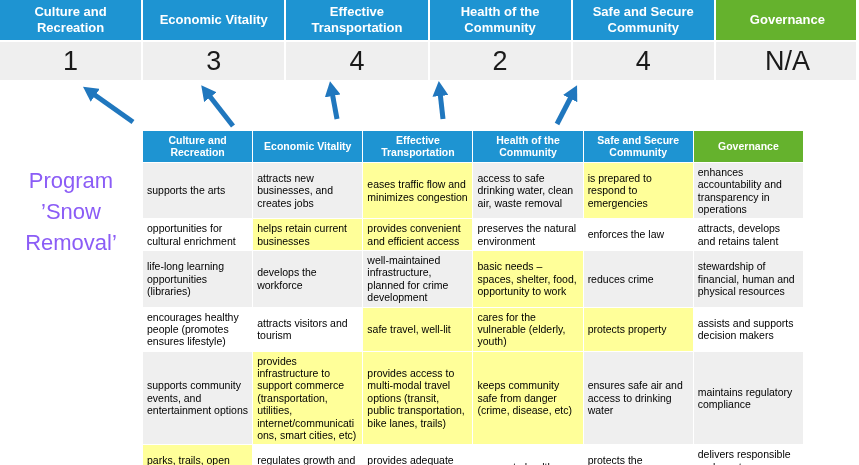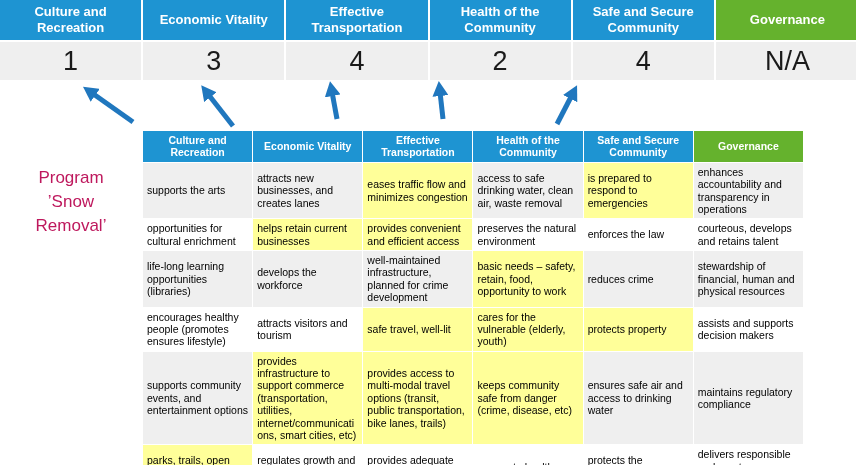--- a/index.html
+++ b/index.html
@@ -16,21 +16,21 @@
   .sum-header.green{background:#65B22D;}
   .sum-value{height:40px;background:#EFEFEF;display:flex;align-items:center;justify-content:center;
     font-size:27px;color:#1a1a1a;border-right:2px solid #fff;border-top:2px solid #fff;box-sizing:border-box;}
   .sum-col:last-child .sum-value{border-right:none;text-align:center;}
 
   
   .arrows{position:absolute;left:0;top:80px;}
 
   
   .program-label{position:absolute;left:0;top:166px;width:142px;text-align:center;
-    font-size:17px;line-height:1.4;color:#be185d;}
+    font-size:22px;line-height:1.4;color:#8b5cf6;}
 
   
   table.matrix{position:absolute;left:142px;top:130px;width:662px;border-collapse:collapse;
     table-layout:fixed;font-size:10.5px;line-height:1.18;color:#000;}
   table.matrix th{color:#fff;font-weight:bold;font-size:10.5px;text-align:center;vertical-align:middle;
     padding:3px 4px;border:1px solid #fff;height:18px;}
   table.matrix th.blue{background:#1E94D2;}
   table.matrix th.green{background:#65B22D;}
   table.matrix td{padding:3px 4px;border:1px solid #fff;vertical-align:middle;height:20px;
     word-wrap:break-word;}
@@ -97,39 +97,39 @@
           <th class="blue">Effective Transportation</th>
           <th class="blue">Health of the Community</th>
           <th class="blue">Safe and Secure
 Community</th>
           <th class="green">Governance</th>
         </tr>
       </thead>
     <tbody id="matrixBody">
         <tr>
           <td class="gray">supports the arts</td>
-          <td class="gray">attracts new businesses, and creates lanes</td>
+          <td class="gray">attracts new businesses, and creates jobs</td>
           <td class="hl">eases traffic flow and minimizes congestion</td>
           <td class="gray">access to safe drinking water, clean air, waste removal</td>
           <td class="hl">is prepared to respond to emergencies</td>
           <td class="gray">enhances accountability and transparency in operations</td>
         </tr>
         <tr>
           <td class="white">opportunities for cultural enrichment</td>
           <td class="hl">helps retain current businesses</td>
           <td class="hl">provides convenient and efficient access</td>
           <td class="white">preserves the natural environment</td>
           <td class="white">enforces the law</td>
-          <td class="white">courteous, develops and retains talent</td>
+          <td class="white">attracts, develops and retains talent</td>
         </tr>
         <tr>
           <td class="gray">life-long learning opportunities (libraries)</td>
           <td class="gray">develops the workforce</td>
           <td class="gray">well-maintained infrastructure, planned for crime development</td>
-          <td class="hl">basic needs – safety, retain, food, opportunity to work</td>
+          <td class="hl">basic needs – spaces, shelter, food, opportunity to work</td>
           <td class="gray">reduces crime</td>
           <td class="gray">stewardship of financial, human and physical resources</td>
         </tr>
         <tr>
           <td class="white">encourages healthy people (promotes ensures lifestyle)</td>
           <td class="white">attracts visitors and tourism</td>
           <td class="hl">safe travel, well-lit</td>
           <td class="hl">cares for the vulnerable (elderly, youth)</td>
           <td class="hl">protects property</td>
           <td class="white">assists and supports decision makers</td>

